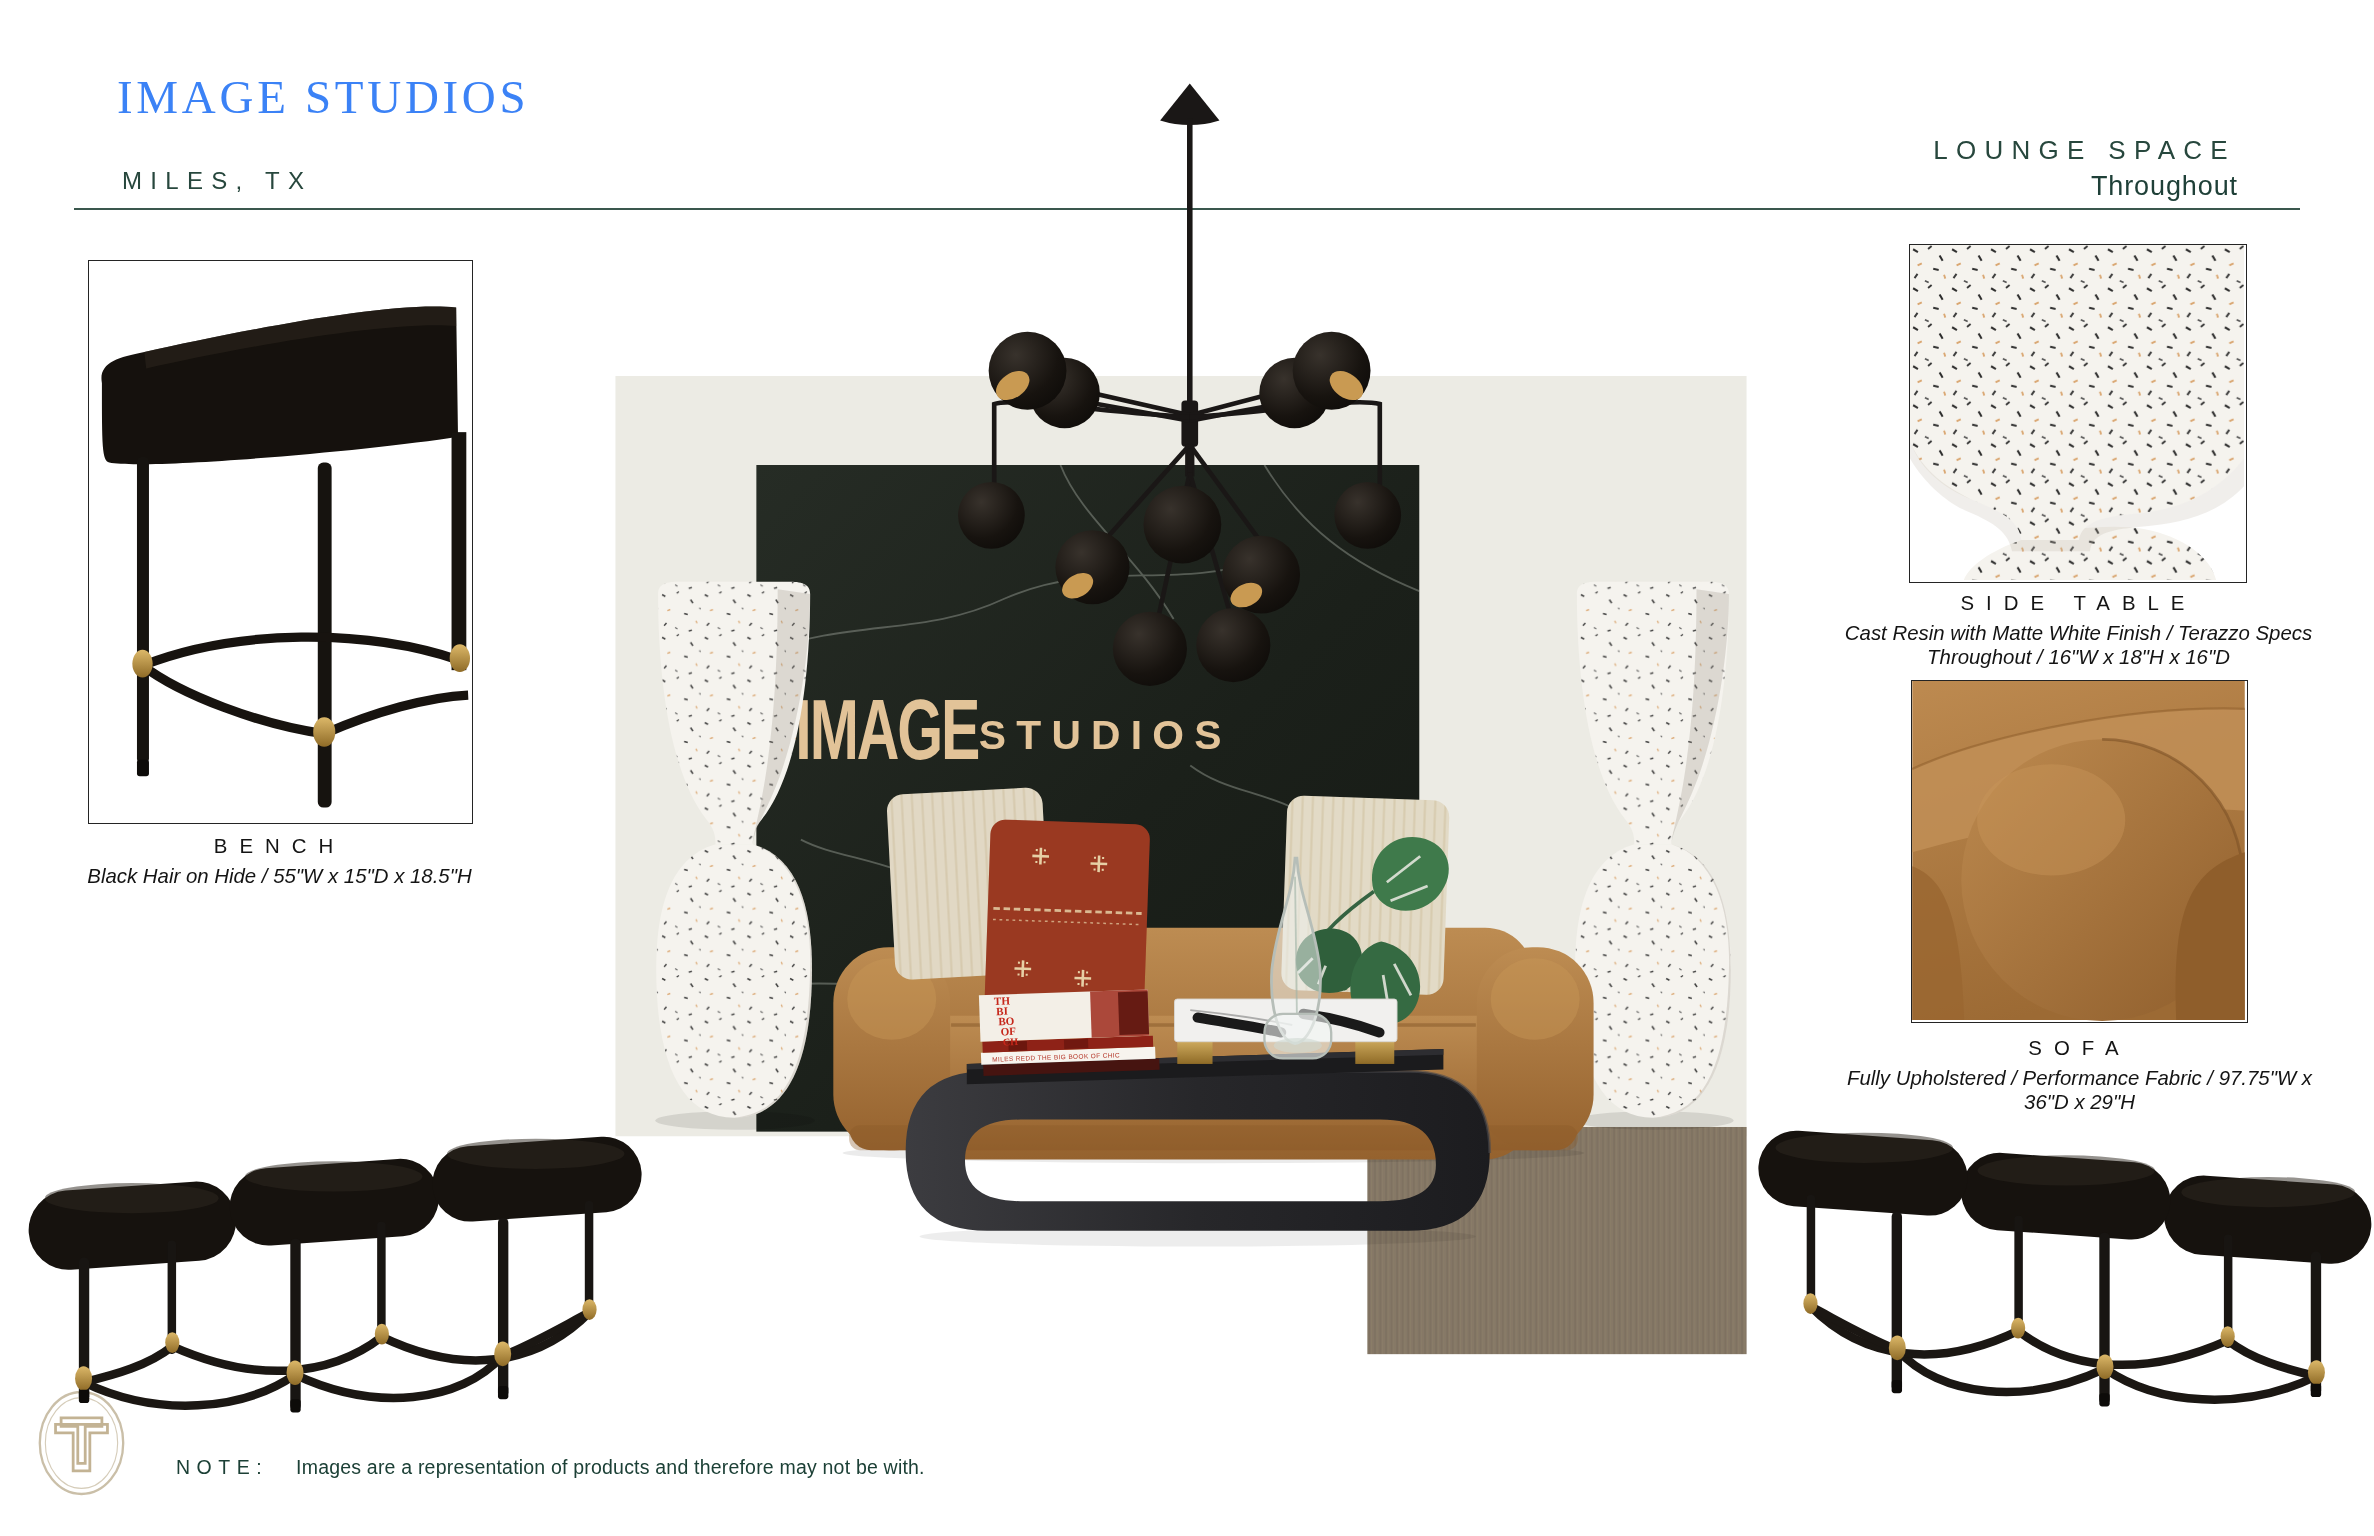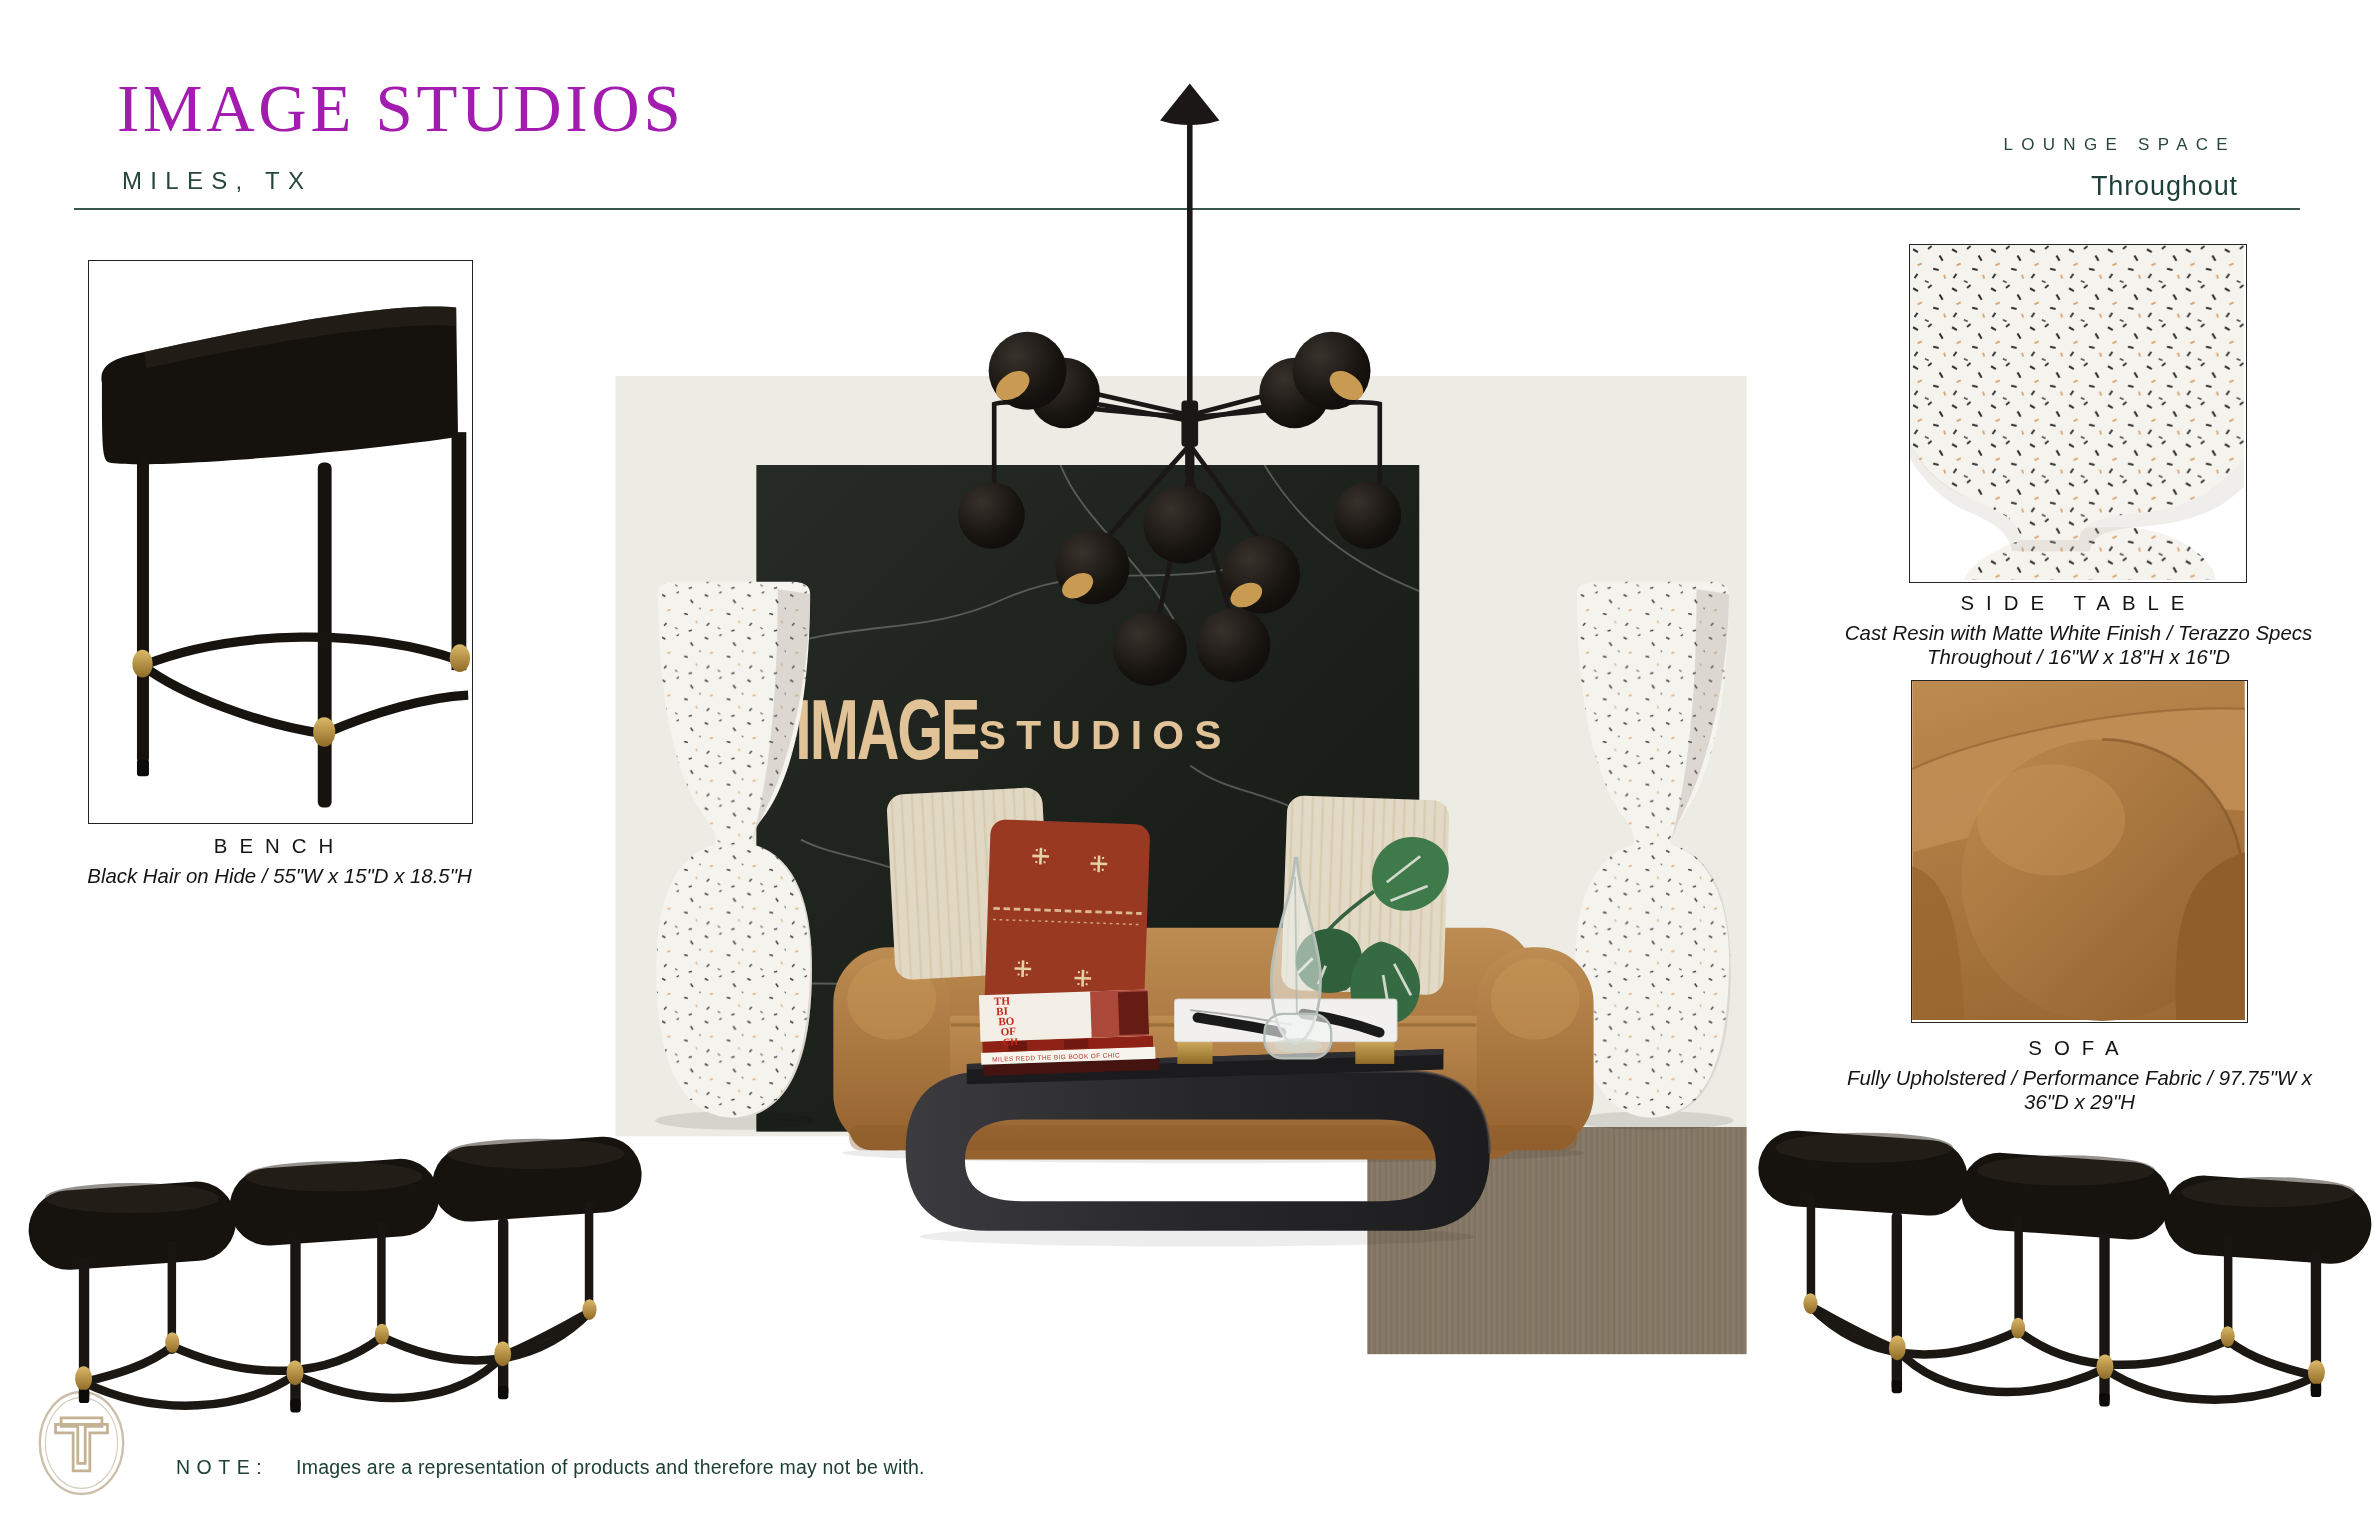--- a/index.html
+++ b/index.html
@@ -1,21 +1,21 @@
 <!DOCTYPE html>
 <html style="font-size:15px"><head>
 <meta charset="utf-8">
 <style>
   html,body{margin:0;padding:0;background:#ffffff;}
   .page{position:relative;width:2375px;height:1537px;background:#fff;overflow:hidden;
         font-family:"Liberation Sans",sans-serif;}
   .abs{position:absolute;}
-  .title{font-family:"Liberation Serif",serif;font-size:67px;letter-spacing:3.7px;color:#a21caf;}
+  .title{font-family:"Liberation Serif",serif;font-size:47px;letter-spacing:3.7px;color:#3b82f6;}
   .subtitle{font-size:24px;letter-spacing:8.3px;color:#27473d;}
-  .section{font-size:17px;letter-spacing:8.3px;color:#27473d;text-align:right;white-space:nowrap;}
+  .section{font-size:26px;letter-spacing:8.3px;color:#27473d;text-align:right;white-space:nowrap;}
   .section-sub{font-size:27px;letter-spacing:0.9px;color:#1f4038;text-align:right;white-space:nowrap;}
   .rule{background:#3a574d;height:1.9px;}
   .card{border:1.9px solid #242424;background:#fff;box-sizing:border-box;}
   .cap{text-align:center;}
   .cap-title{font-size:20.4px;letter-spacing:12px;color:#141414;white-space:nowrap;}
   .cap-spec{font-size:20.4px;font-style:italic;color:#141414;white-space:nowrap;line-height:1.18;}
   .note{font-size:19.5px;color:#1c4036;white-space:nowrap;}
   .note-label{letter-spacing:6.5px;}
   .note-text{margin-left:28px;letter-spacing:0.2px;}
   svg{display:block;overflow:visible;}

